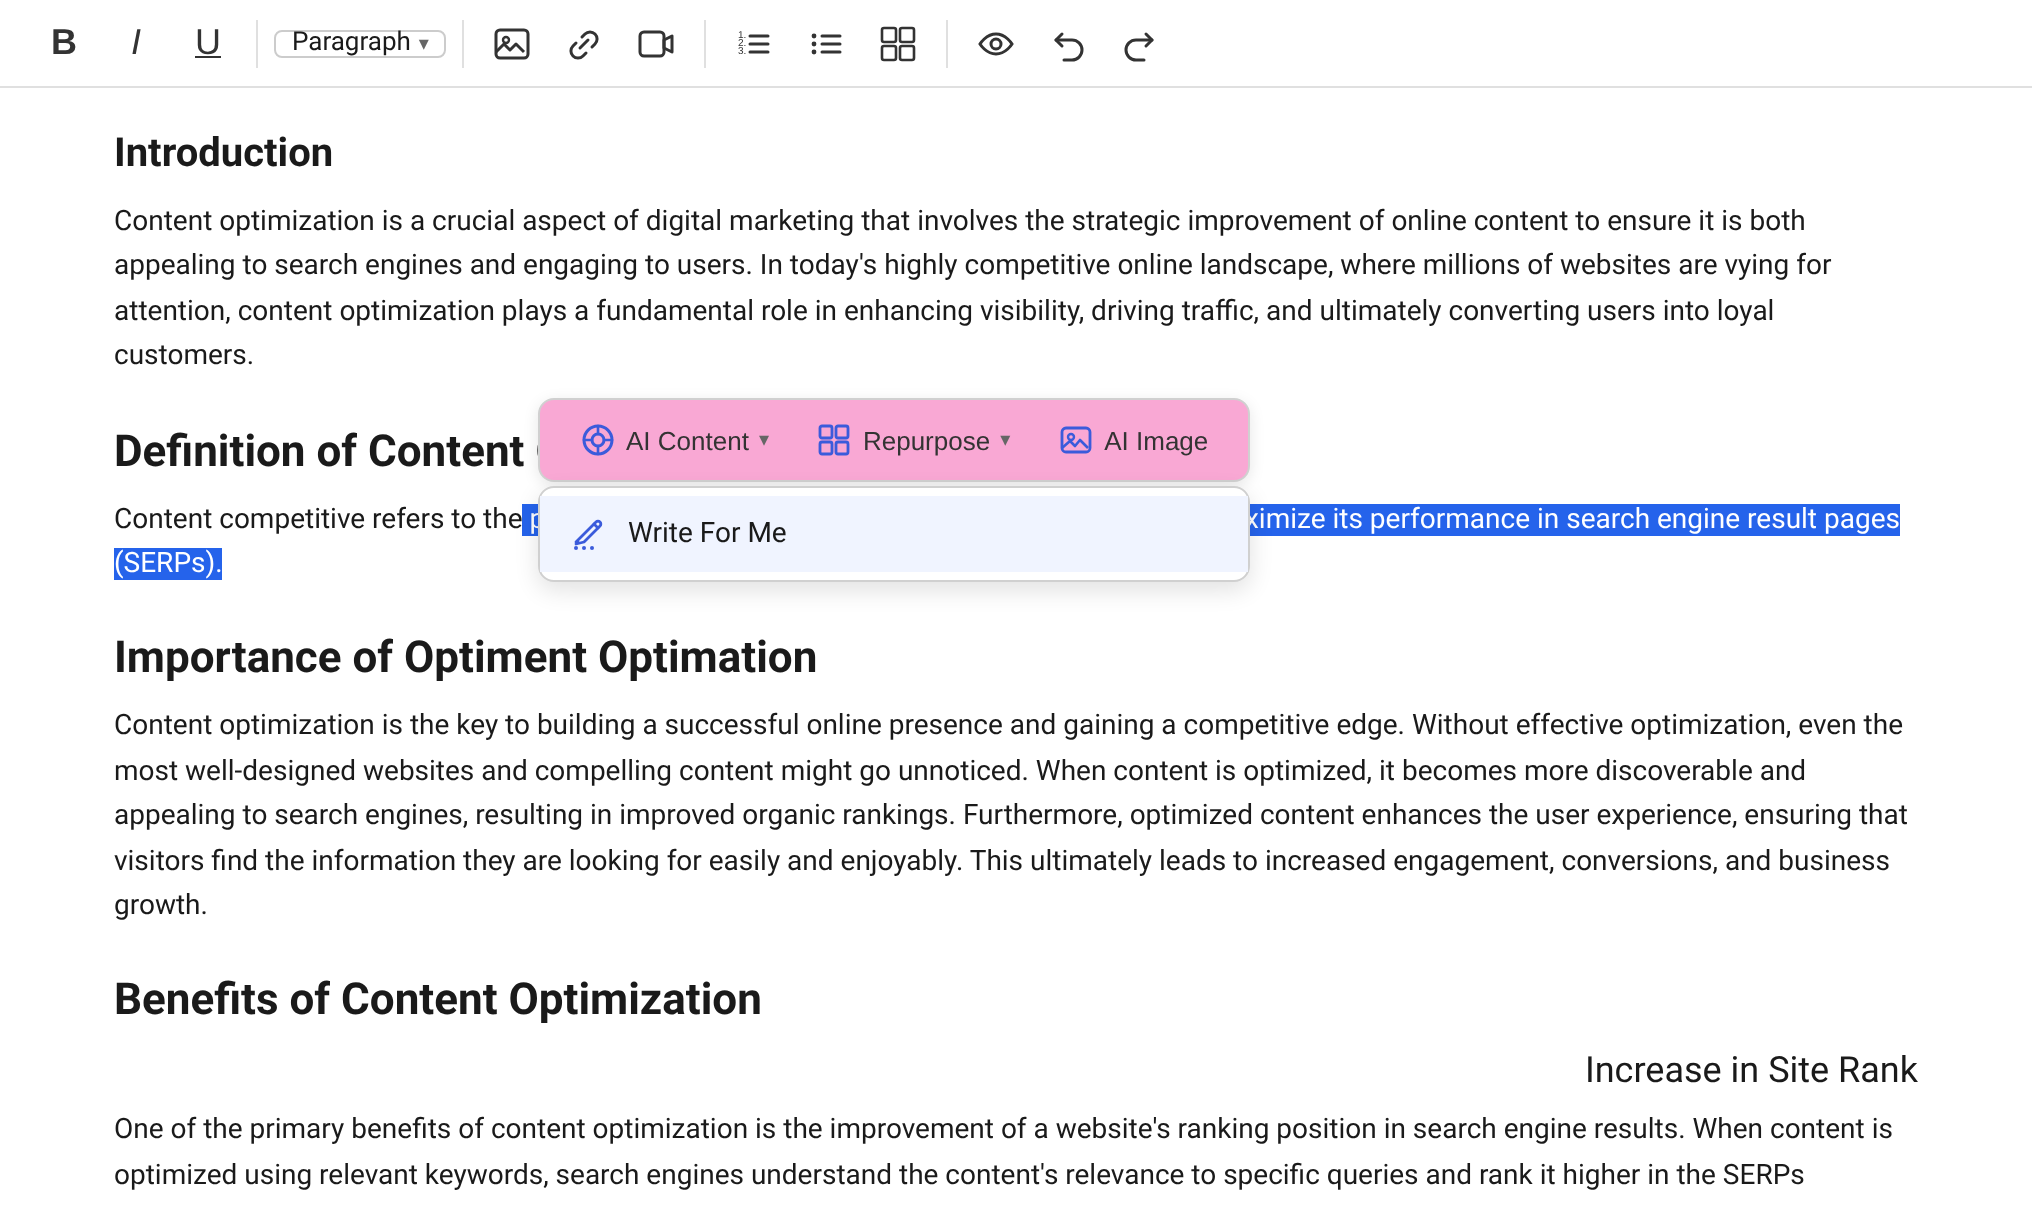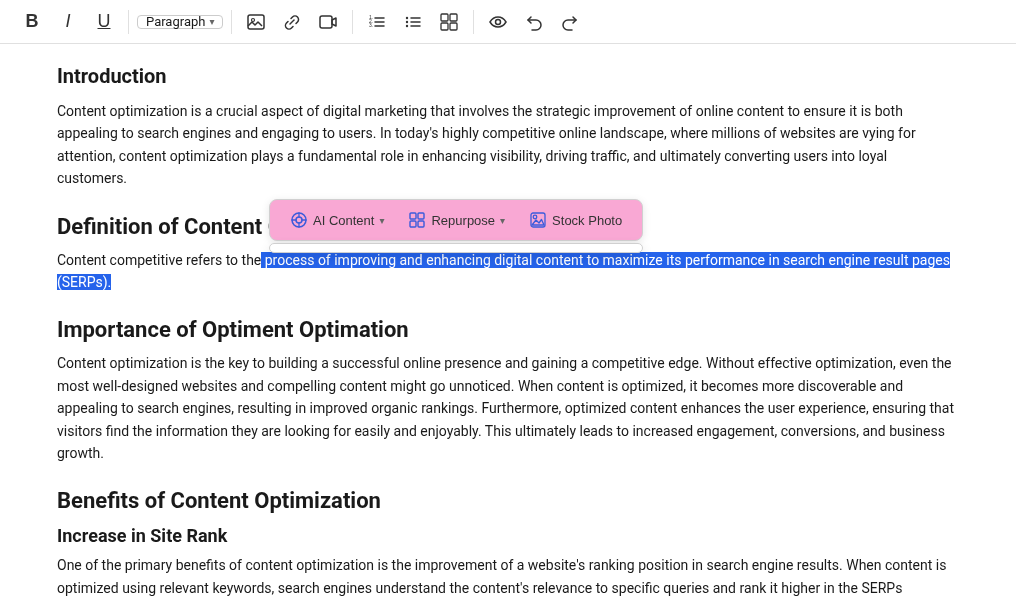--- a/index.html
+++ b/index.html
@@ -56,21 +56,21 @@
     
     .content-area {
       padding: 20px 57px;
       position: relative;
       overflow-y: auto;
       height: calc(603px - 44px);
     }
 
     h1.intro { font-size: 20px; font-weight: 700; margin-bottom: 12px; }
     h2.section { font-size: 22px; font-weight: 700; margin-bottom: 10px; margin-top: 24px; }
-    h3.subsection { font-size: 18px; font-weight: 700; margin-bottom: 8px; margin-top: 12px; }
+    h3.subsection { font-size: 18px; font-weight: 400; margin-bottom: 8px; margin-top: 12px; text-align: right; }
     p { font-size: 14px; line-height: 1.6; color: #1a1a1a; margin-bottom: 12px; }
 
     .highlighted-text {
       background: #2563eb;
       color: #fff;
     }
 
     
     .dropdown-container {
       position: absolute;
@@ -280,34 +280,46 @@
             <rect x="2" y="2" width="6" height="6" rx="1" stroke="#3b5bdb" stroke-width="1.4"></rect>
             <rect x="10" y="2" width="6" height="6" rx="1" stroke="#3b5bdb" stroke-width="1.4"></rect>
             <rect x="2" y="10" width="6" height="6" rx="1" stroke="#3b5bdb" stroke-width="1.4"></rect>
             <rect x="10" y="10" width="6" height="6" rx="1" stroke="#3b5bdb" stroke-width="1.4"></rect>
           </svg>
         </span>
         <span>Repurpose</span>
         <span class="chevron">▾</span>
       </button>
 
-
       <button class="ai-tab">
         <span class="ai-tab-icon">
           <svg width="18" height="18" viewBox="0 0 18 18" fill="none">
-            <path d="M3 14L7 9l3 3 2.5-3.5L15 14H3z" stroke="#3b5bdb" stroke-width="1.3" stroke-linejoin="round"></path>
-            <circle cx="6" cy="6" r="1.8" stroke="#3b5bdb" stroke-width="1.3"></circle>
-            <rect x="2" y="2" width="14" height="14" rx="2" stroke="#3b5bdb" stroke-width="1.3"></rect>
+            <rect x="2" y="3" width="14" height="12" rx="2" stroke="#3b5bdb" stroke-width="1.4"></rect>
+            <circle cx="6.5" cy="7.5" r="1.5" stroke="#3b5bdb" stroke-width="1.2"></circle>
+            <path d="M2 13l4-3.5 2.5 2.5 2.5-3 4 4" stroke="#3b5bdb" stroke-width="1.3" stroke-linejoin="round"></path>
           </svg>
         </span>
-        <span>Stock Photo</span>
+        <span>AI Image</span>
       </button>
+
     </div>
 
     <div class="submenu">
 
+      <div class="submenu-item active">
+        <span class="submenu-icon">
+          <svg width="20" height="20" viewBox="0 0 20 20" fill="none">
+            <path d="M4 14l2-2 8-8a1.4 1.4 0 012 2L8 14l-4 1 1-1z" stroke="#3b5bdb" stroke-width="1.4" stroke-linejoin="round"></path>
+            <path d="M13 5l2 2" stroke="#3b5bdb" stroke-width="1.4" stroke-linecap="round"></path>
+            <circle cx="4" cy="17" r="1" fill="#3b5bdb"></circle>
+            <circle cx="8" cy="17" r="1" fill="#3b5bdb"></circle>
+            <circle cx="12" cy="17" r="1" fill="#3b5bdb"></circle>
+          </svg>
+        </span>
+        <span>Write For Me</span>
+      </div>
 
 
 
     </div>
   </div>
 
 </div>
 
 </body></html>

